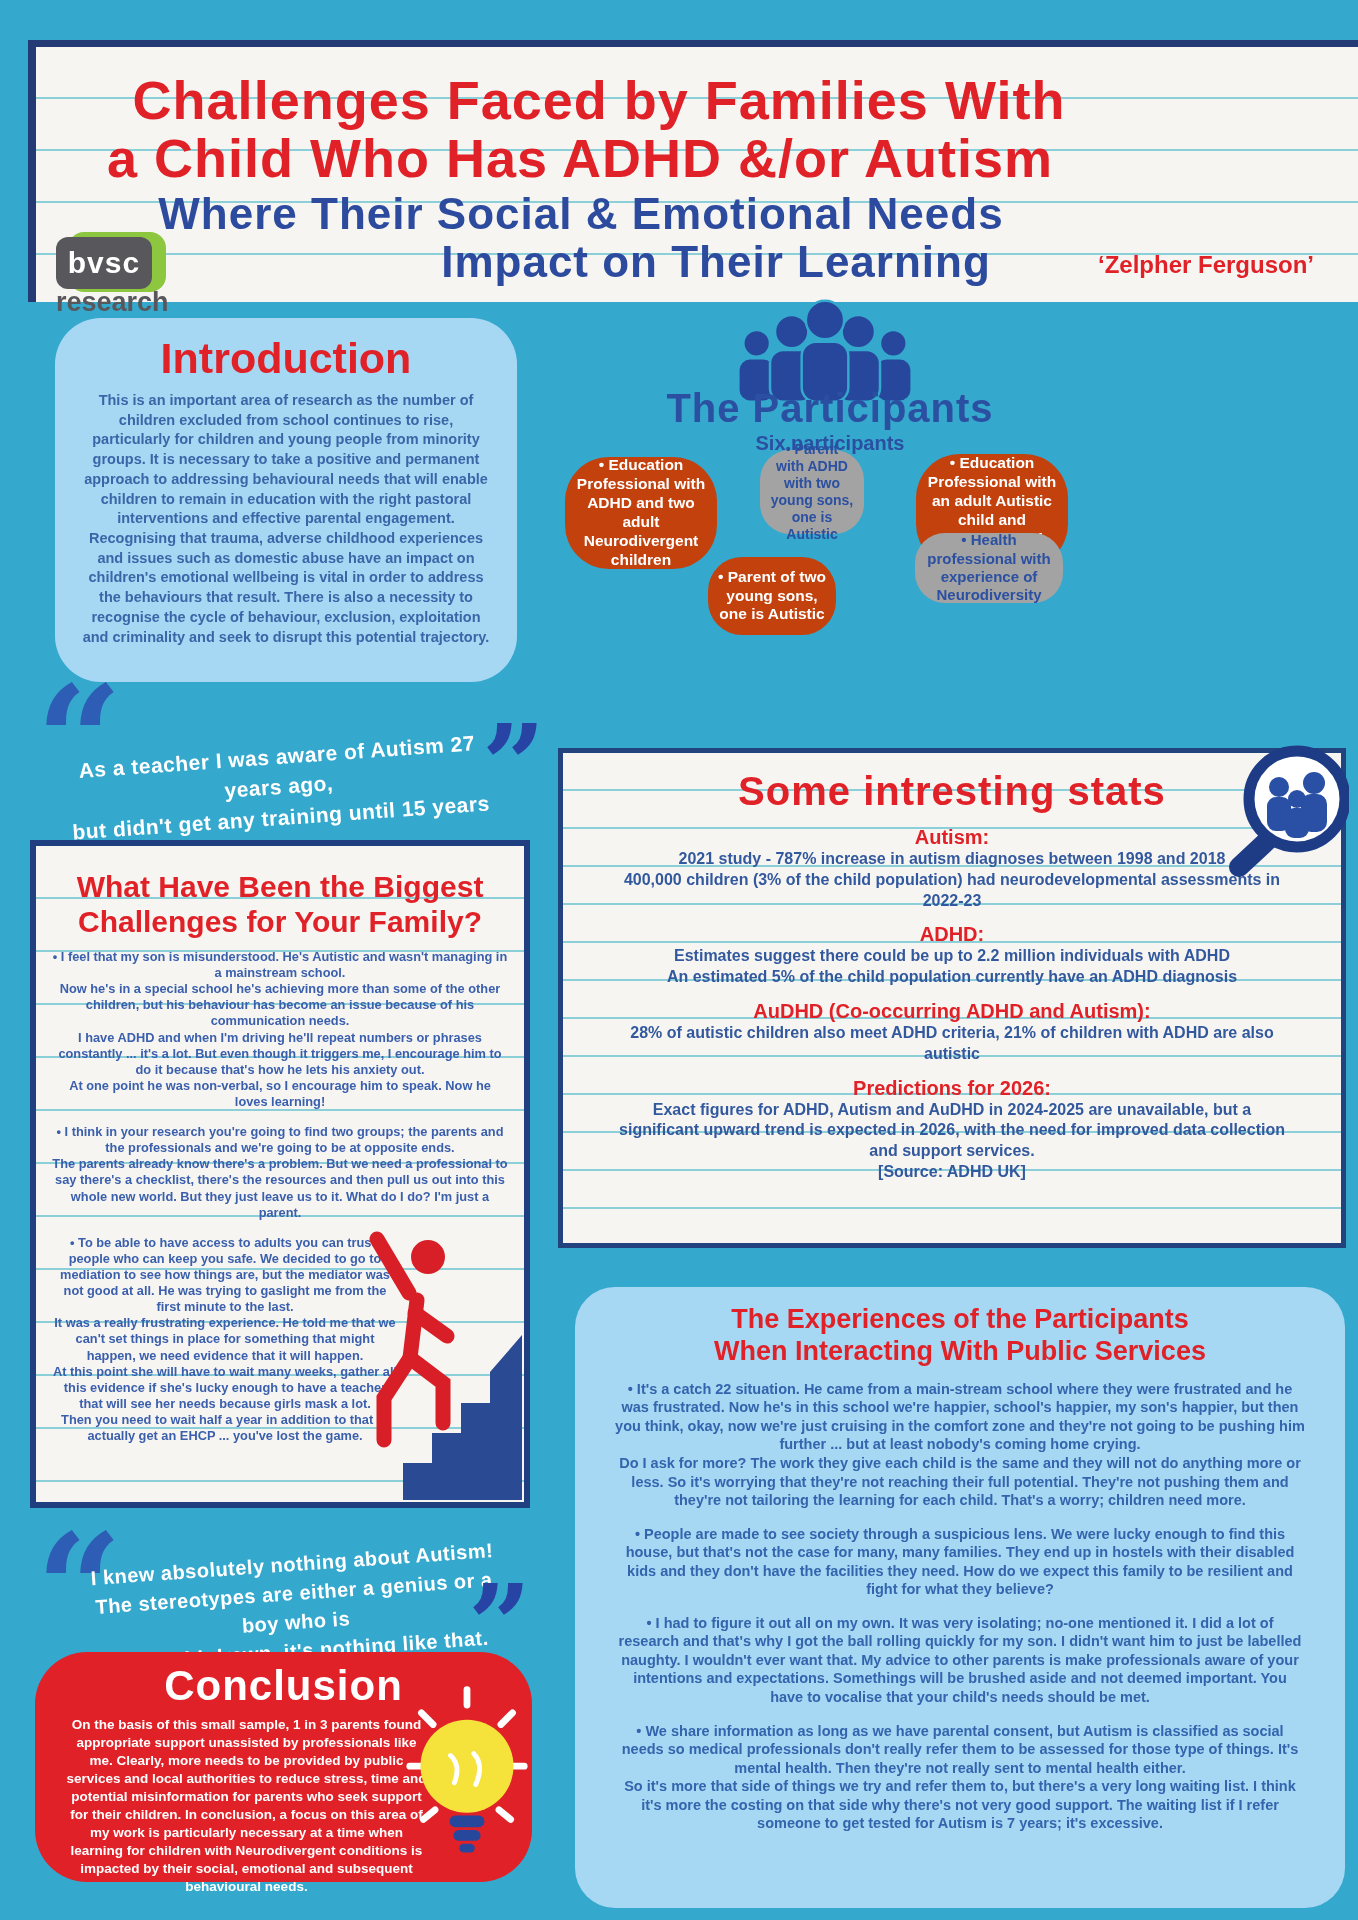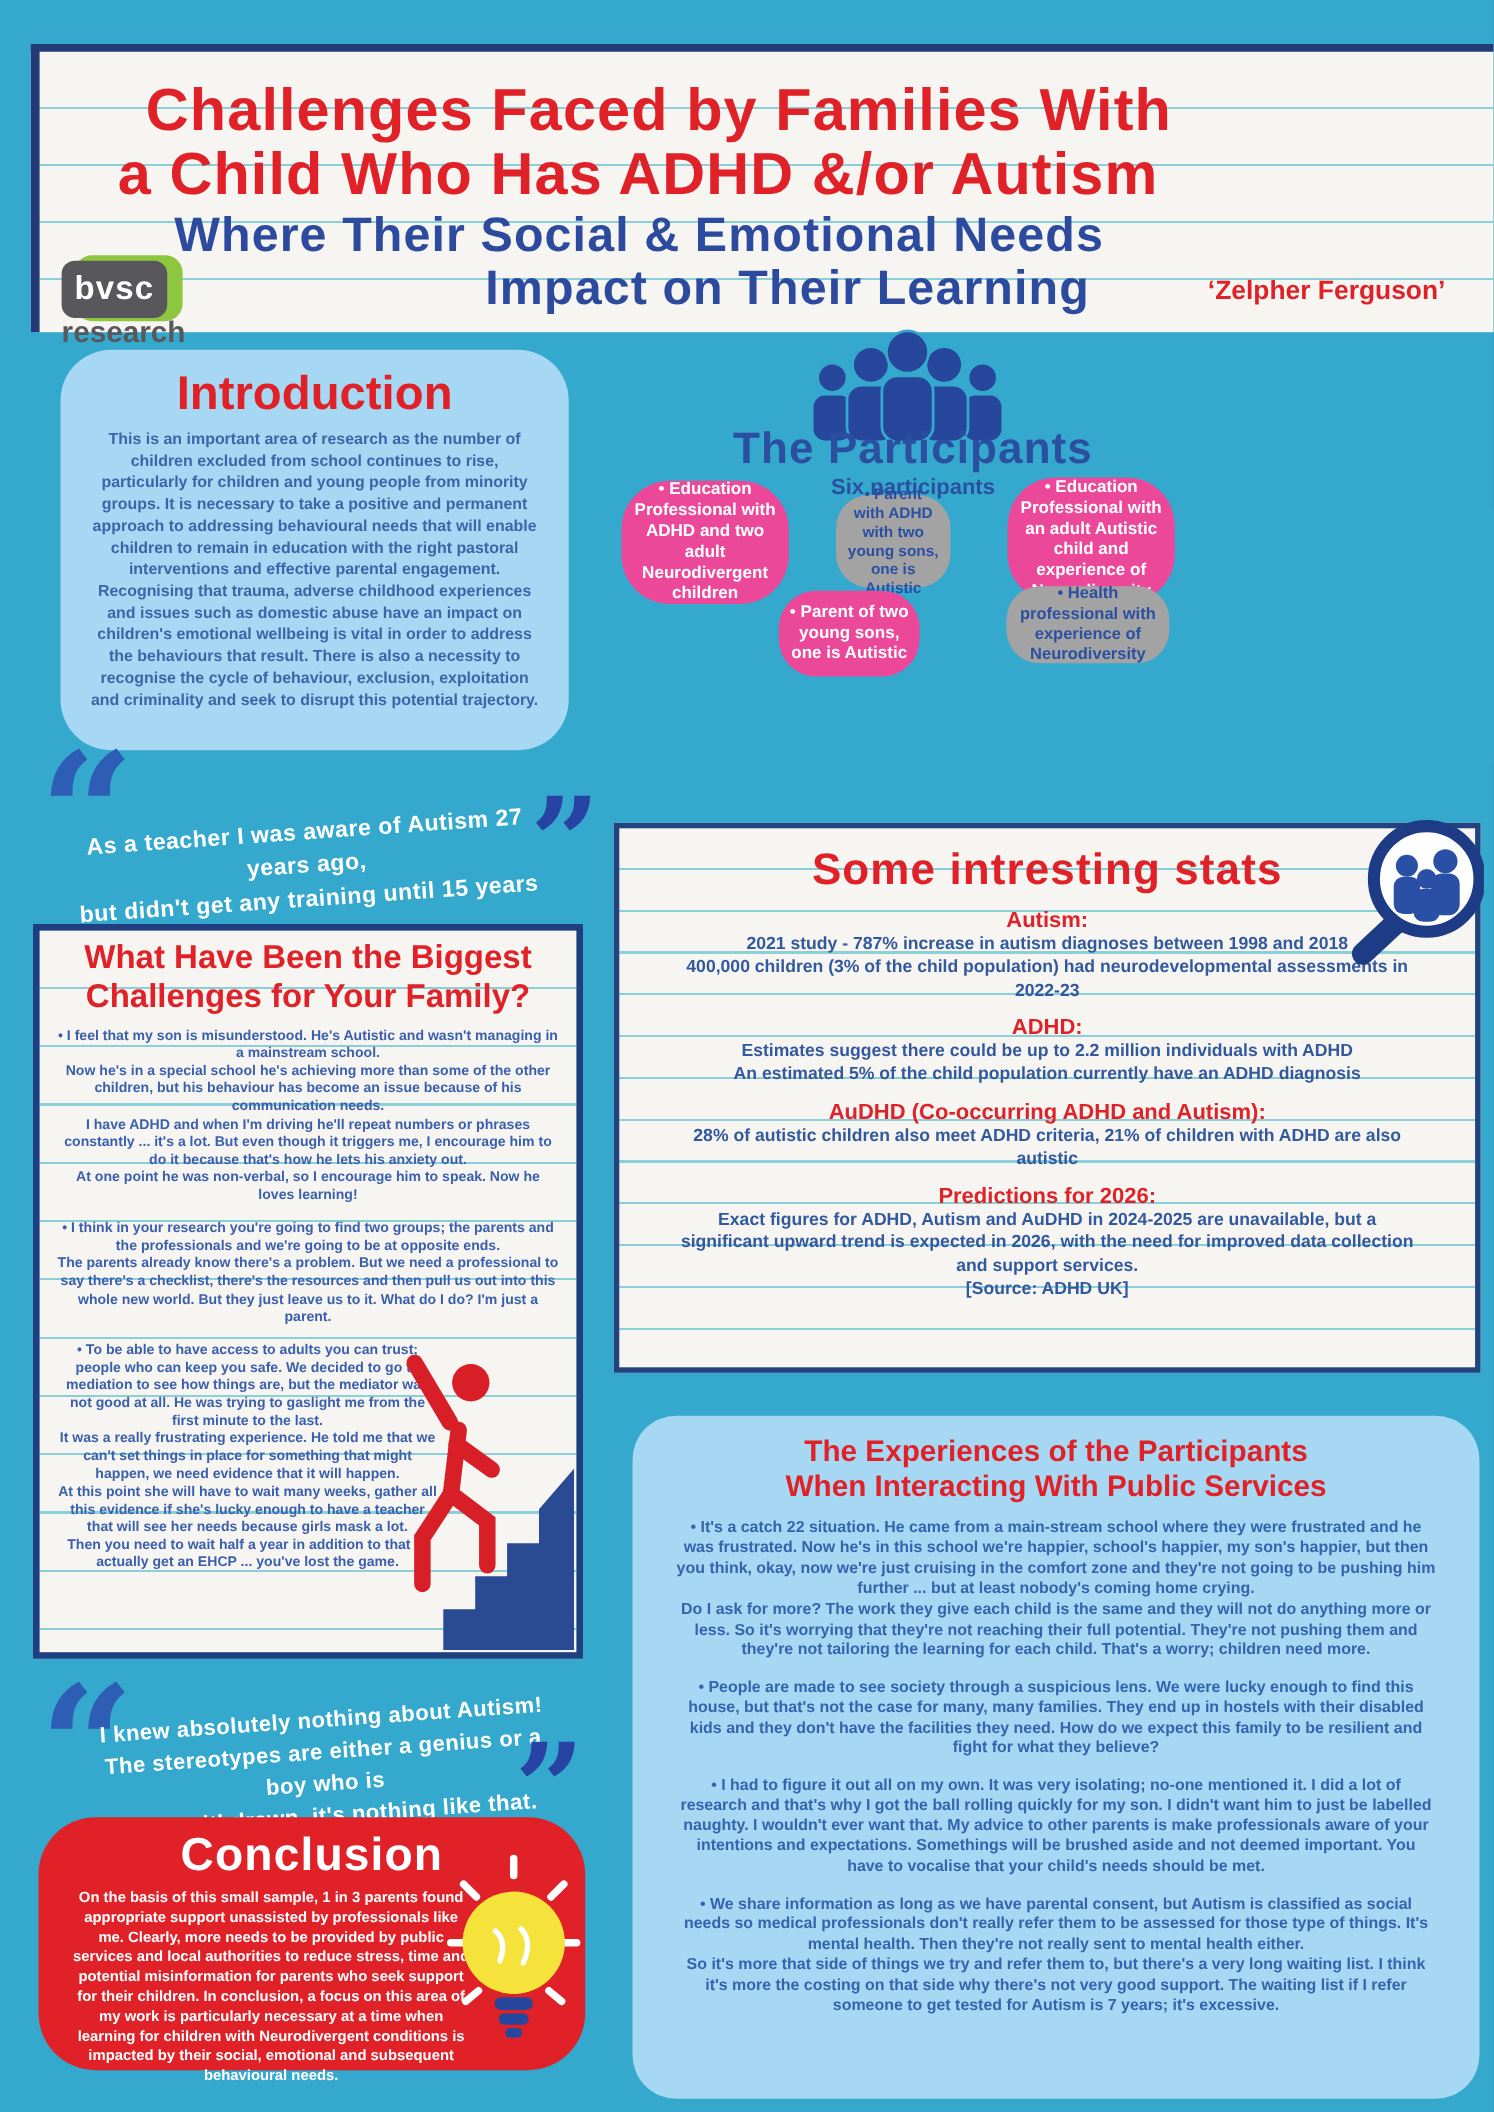--- a/index.html
+++ b/index.html
@@ -28,40 +28,40 @@
   
   .intro{left:55px;top:318px;width:462px;height:364px;background:#a7d8f3;border-radius:46px;box-sizing:border-box;}
   .intro-title{padding-top:16px;color:#e02127;font-weight:bold;font-size:43px;}
   .intro-body{margin-top:8px;padding:0 26px;color:#3a66a8;font-size:14.5px;line-height:1.36;font-weight:bold;}
 
   
   .pgroup-icon{left:725px;top:298px;width:200px;height:104px;}
   .ptitle{left:600px;top:386px;width:460px;color:#2b4fa1;font-weight:bold;font-size:40px;letter-spacing:1px;}
   .psub{left:600px;top:432px;width:460px;color:#2b4fa1;font-weight:bold;font-size:20px;}
   .bubble{border-radius:38px;box-sizing:border-box;padding:8px 10px;font-weight:bold;line-height:1.22;}
-  .bub-red{background:#ec4899;color:#ffffff;}
+  .bub-red{background:#c2410c;color:#ffffff;margin-top:20px;}
   .bub-yel{background:#a3a3a3;color:#2b4fa1;}
   .b1{left:565px;top:437px;width:152px;height:112px;font-size:15.5px;border-radius:44px;}
   .b2{left:760px;top:450px;width:104px;height:84px;font-size:14px;border-radius:30px;}
   .b3{left:916px;top:434px;width:152px;height:114px;font-size:15.5px;border-radius:44px;}
   .b4{left:546px;top:541px;width:172px;height:68px;font-size:15px;border-radius:30px;}
   .b5{left:708px;top:537px;width:128px;height:78px;font-size:15.5px;border-radius:34px;}
   .b6{left:915px;top:533px;width:148px;height:70px;font-size:15px;border-radius:30px;}
 
   
   .qmark{font-family:"DejaVu Serif",serif;font-weight:bold;line-height:0.8;}
   .q-open{color:#2d5db4;font-size:150px;}
   .q-close{color:#2743a3;font-size:110px;}
   .qtext{transform:rotate(-4deg);color:#ffffff;font-weight:bold;font-size:21px;line-height:1.45;letter-spacing:0.5px;}
 
   
   .challenges{left:30px;top:840px;width:500px;height:668px;background-color:#f7f5f1;
     background-image:repeating-linear-gradient(to bottom,transparent 0,transparent 51px,#8bcfd8 51px,#8bcfd8 53px);
     border:6px solid #1f3f80;box-sizing:border-box;overflow:hidden;}
-  .ch-title{padding-top:8px;color:#e02127;font-weight:bold;font-size:30px;line-height:1.15;}
+  .ch-title{padding-top:24px;color:#e02127;font-weight:bold;font-size:30px;line-height:1.15;}
   .ch-bullets{margin-top:10px;padding:0 16px;color:#3a5fad;font-weight:bold;font-size:12.8px;line-height:1.26;}
   .ch-b{margin-top:14px;}
   .ch-b:first-child{margin-top:0;}
   .ch-b3{padding-right:110px;}
   .climb{right:2px;bottom:2px;width:185px;height:285px;}
 
   
   .stats{left:558px;top:748px;width:788px;height:500px;background-color:#f7f5f1;
     background-image:repeating-linear-gradient(to bottom,transparent 0,transparent 36px,#8bcfd8 36px,#8bcfd8 38px);
     border:5px solid #23437f;box-sizing:border-box;}

